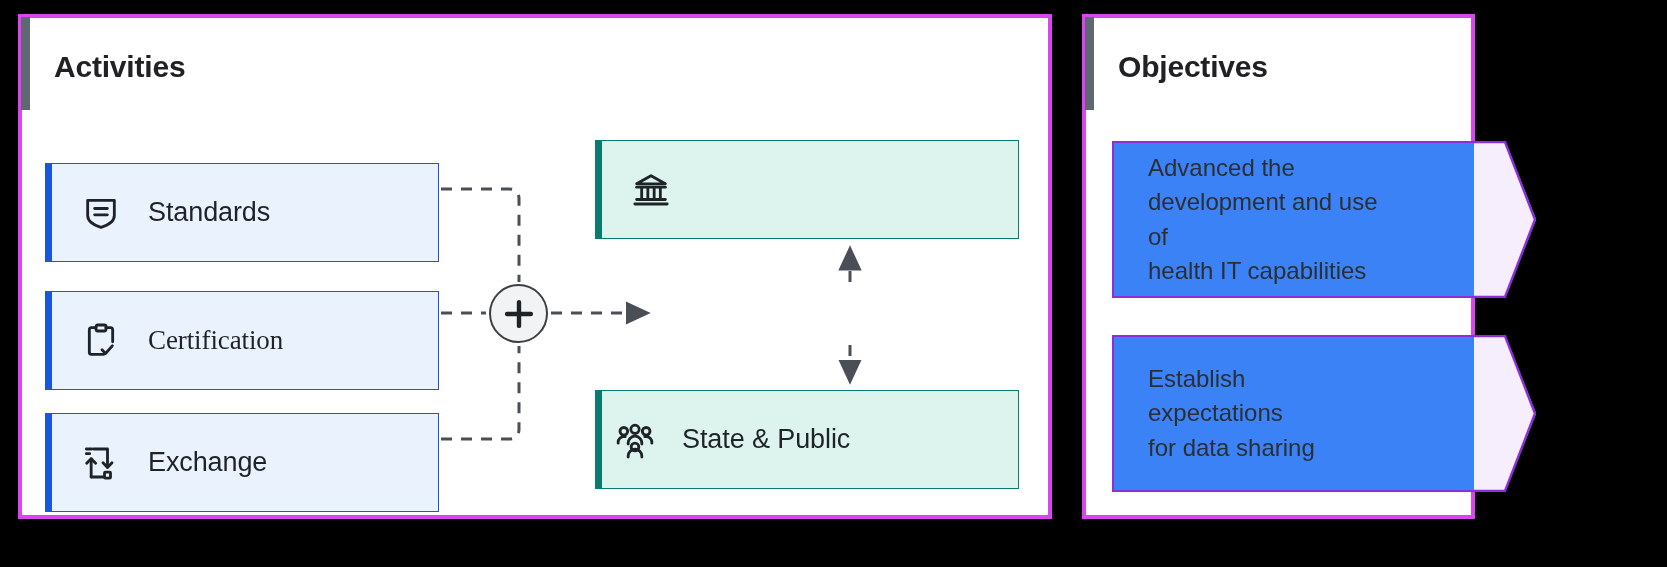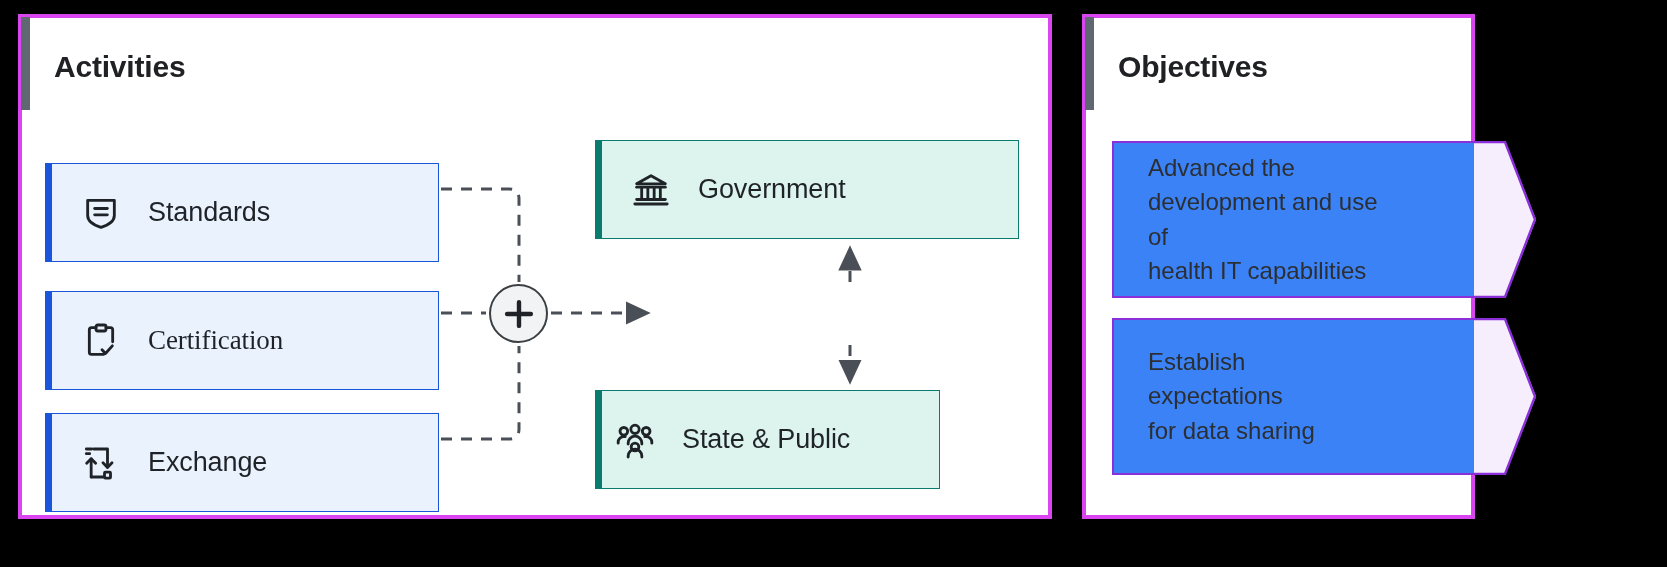--- a/index.html
+++ b/index.html
@@ -60,21 +60,21 @@
   }
   .node svg { display: block; }
 
   .node.blue   { background: #eaf2fd; border-color: #1a56db; margin-top: 23px; }
   .node.teal   { background: #ddf4ee; border-color: #0b7b6f; }
 
   #node-standards   { left: 45px;  top: 140px; width: 394px; height: 99px; }
   #node-certification{ left: 45px; top: 268px; width: 394px; height: 99px; font-family: Liberation Serif, serif; }
   #node-exchange    { left: 45px;  top: 390px; width: 394px; height: 99px; }
   #node-government  { left: 595px; top: 140px; width: 424px; height: 99px; }
-  #node-statepublic { left: 595px; top: 390px; width: 345px; height: 99px; padding-left: 12px; }
+  #node-statepublic { left: 595px; top: 390px; width: 424px; height: 99px; padding-left: 12px; }
 
   
   #node-coordination {
     position: absolute;
     left: 658px; top: 284px;
     width: 299px; height: 59px;
     background: #f1f3f5;
     border: 2px solid #3c4043;
     border-radius: 30px;
     display: flex; align-items: center; justify-content: center;
@@ -120,21 +120,21 @@
     white-space: pre-line;
   }
   .obj-point {
     position: absolute;
     left: 100%;
     top: -2px;
     height: calc(100% + 4px);
     width: 62px;
   }
   #objective-0 { left: 1112px; top: 141px; width: 364px; height: 157px; }
-  #objective-1 { left: 1112px; top: 318px; width: 364px; height: 157px; }
+  #objective-1 { left: 1112px; top: 335px; width: 364px; height: 157px; }
 </style>
 </head>
 <body>
 
 <div id="stage">
 
   <section class="panel" id="panel-activities">
     <div class="panel-accent"></div>
     <h2 class="panel-title">Activities</h2>
   </section>
@@ -205,21 +205,20 @@
         <path d="M3.4 8.3L12 3.4l8.6 4.9H3.4z"></path>
         <line x1="3.4" y1="10.3" x2="20.6" y2="10.3"></line>
         <line x1="6.4" y1="10.6" x2="6.4" y2="17.4"></line>
         <line x1="10.1" y1="10.6" x2="10.1" y2="17.4"></line>
         <line x1="13.9" y1="10.6" x2="13.9" y2="17.4"></line>
         <line x1="17.6" y1="10.6" x2="17.6" y2="17.4"></line>
         <line x1="3.4" y1="17.7" x2="20.6" y2="17.7"></line>
         <line x1="2.3" y1="20.4" x2="21.7" y2="20.4"></line>
       </svg>
     </span>
-    <span class="node-label">Government</span>
   </div>
 
   <div class="node teal" id="node-statepublic">
     <span class="node-icon">
       <svg width="40" height="40" viewBox="0 0 24 24" fill="none" stroke="#1f2328" stroke-width="1.7" stroke-linecap="round" stroke-linejoin="round">
         <circle cx="5.3" cy="6.8" r="2.3"></circle>
         <circle cx="12" cy="5.6" r="2.5"></circle>
         <circle cx="18.7" cy="6.8" r="2.3"></circle>
         <path d="M1.9 13.9v-0.5a3.4 3.4 0 0 1 3.4-3.4h0.8"></path>
         <path d="M22.1 13.9v-0.5a3.4 3.4 0 0 0-3.4-3.4h-0.8"></path>

